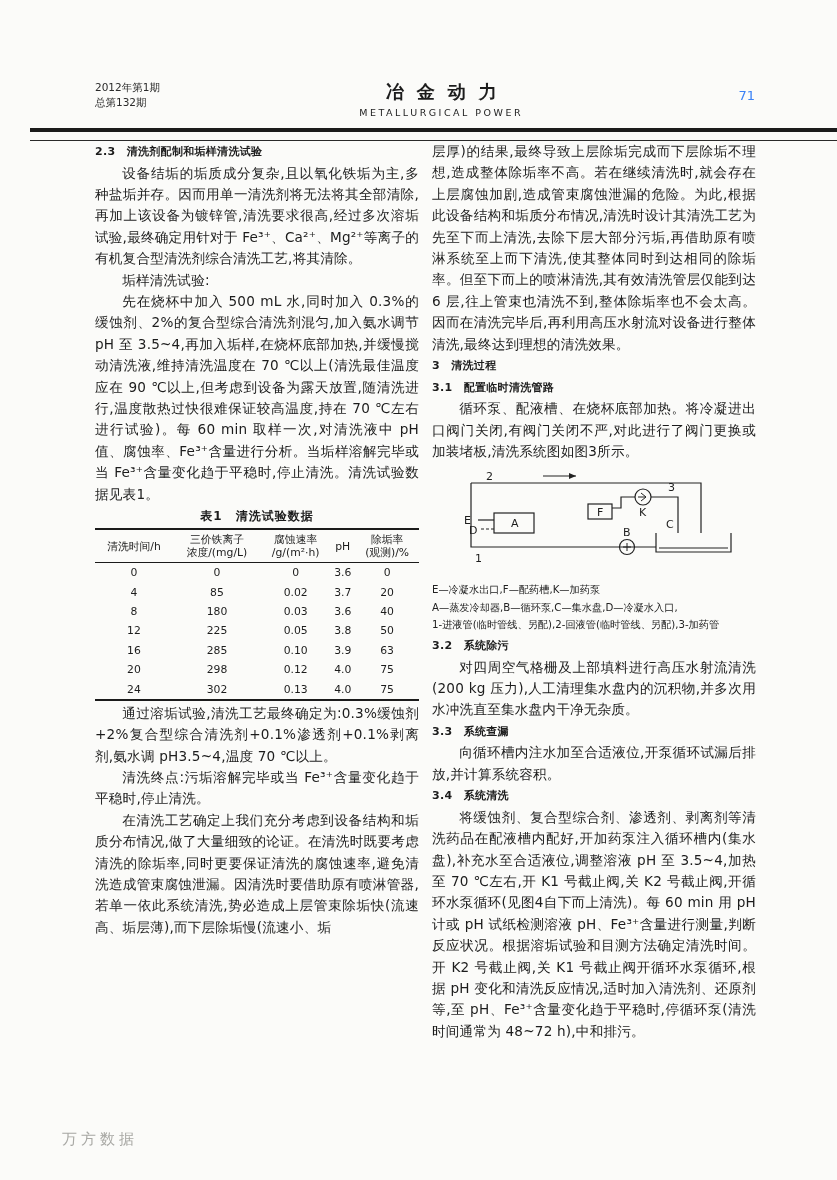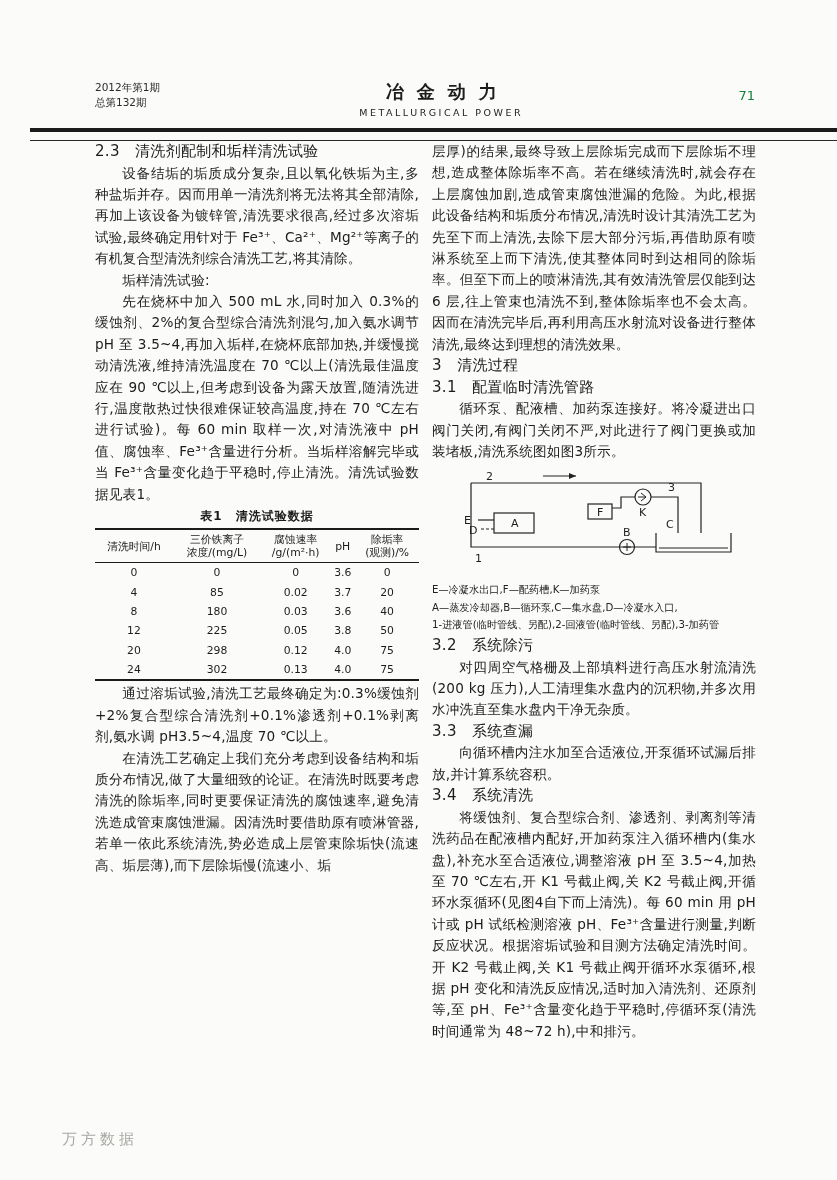--- a/index.html
+++ b/index.html
@@ -11,37 +11,37 @@
     overflow:hidden;
   }
   .page-header{
     position:absolute;top:80px;left:95px;width:660px;
     display:flex;justify-content:space-between;align-items:flex-start;
   }
   .issue-info{font-size:10.5px;line-height:15px;color:#2a2a2a;}
   .journal-title-block{text-align:center;transform:translateX(-8px);}
   .journal-title{font-size:18px;font-weight:bold;letter-spacing:13px;padding-left:13px;}
   .journal-subtitle{font-size:9.5px;letter-spacing:2.5px;margin-top:3px;color:#222;}
-  .page-number{font-size:13px;margin-top:8px;color:#15803d;}
+  .page-number{font-size:13px;margin-top:8px;color:#3b82f6;}
   .header-rule{
     position:absolute;top:128px;left:30px;right:0;height:8px;
     border-top:4px solid #1b1b1b;border-bottom:1.5px solid #2a2a2a;
   }
   .columns{
     position:absolute;top:141px;left:95px;width:661px;
     display:flex;gap:13px;
   }
   .col{width:324px;}
   .body-text{
     margin:0;font-size:13.6px;line-height:21.4px;text-align:justify;
     text-justify:inter-ideograph;letter-spacing:0.2px;
   }
   .indent{text-indent:2em;}
   .sec-heading{
-    margin:0;font-size:15px;font-weight:normal;line-height:21.6px;letter-spacing:0.3px;
+    margin:0;font-size:11px;font-weight:bold;line-height:21.6px;letter-spacing:0.3px;
   }
   
   .table-block{margin:3px 0 2px 0;}
   .table-caption{font-size:12px;font-weight:bold;text-align:center;margin:2px 0 3px 0;letter-spacing:1px;}
   table.data{width:100%;border-collapse:collapse;font-size:10.8px;
     border-top:2px solid #1b1b1b;border-bottom:2px solid #1b1b1b;}
   table.data th{
     font-weight:normal;text-align:center;padding:3px 0;line-height:13px;
     white-space:pre-line;border-bottom:1.2px solid #1b1b1b;
   }
@@ -124,46 +124,54 @@
                 <td>40</td>
             </tr>
             <tr>
               <td>12</td>
                 <td>225</td>
                 <td>0.05</td>
                 <td>3.8</td>
                 <td>50</td>
             </tr>
             <tr>
+              <td>16</td>
+                <td>285</td>
+                <td>0.10</td>
+                <td>3.9</td>
+                <td>63</td>
+            </tr>
+            <tr>
               <td>20</td>
                 <td>298</td>
                 <td>0.12</td>
                 <td>4.0</td>
                 <td>75</td>
             </tr>
             <tr>
               <td>24</td>
                 <td>302</td>
                 <td>0.13</td>
                 <td>4.0</td>
                 <td>75</td>
             </tr>
           </tbody>
         </table>
       </div>
 
       <p class="body-text indent">通过溶垢试验,清洗工艺最终确定为:0.3%缓蚀剂+2%复合型综合清洗剂+0.1%渗透剂+0.1%剥离剂,氨水调 pH3.5~4,温度 70 ℃以上。</p>
+      <p class="body-text indent">清洗终点:污垢溶解完毕或当 Fe³⁺含量变化趋于平稳时,停止清洗。</p>
       <p class="body-text indent">在清洗工艺确定上我们充分考虑到设备结构和垢质分布情况,做了大量细致的论证。在清洗时既要考虑清洗的除垢率,同时更要保证清洗的腐蚀速率,避免清洗造成管束腐蚀泄漏。因清洗时要借助原有喷淋管器,若单一依此系统清洗,势必造成上层管束除垢快(流速高、垢层薄),而下层除垢慢(流速小、垢</p>
     </section>
 
     <section class="col">
       <p class="body-text">层厚)的结果,最终导致上层除垢完成而下层除垢不理想,造成整体除垢率不高。若在继续清洗时,就会存在上层腐蚀加剧,造成管束腐蚀泄漏的危险。为此,根据此设备结构和垢质分布情况,清洗时设计其清洗工艺为先至下而上清洗,去除下层大部分污垢,再借助原有喷淋系统至上而下清洗,使其整体同时到达相同的除垢率。但至下而上的喷淋清洗,其有效清洗管层仅能到达 6 层,往上管束也清洗不到,整体除垢率也不会太高。因而在清洗完毕后,再利用高压水射流对设备进行整体清洗,最终达到理想的清洗效果。</p>
       <h3 class="sec-heading">3　清洗过程</h3>
       <h3 class="sec-heading">3.1　配置临时清洗管路</h3>
-      <p class="body-text indent">循环泵、配液槽、加药泵连接好。将冷凝进出口阀门关闭,有阀门关闭不严,对此进行了阀门更换或加装堵板,清洗系统图如图3所示。</p>
+      <p class="body-text indent">循环泵、配液槽、在烧杯底部加热。将冷凝进出口阀门关闭,有阀门关闭不严,对此进行了阀门更换或加装堵板,清洗系统图如图3所示。</p>
 
       <div class="figure-block">
         <svg class="figure-diagram" width="312" height="112" viewBox="0 0 312 112" xmlns="http://www.w3.org/2000/svg">
 
           <text class="diagram-label" x="48" y="12">2</text>
           <line class="diagram-line" x1="105" y1="8" x2="138" y2="8"></line>
           <path d="M138 8 L131 5 L131 11 Z" fill="#222"></path>
 
           <path class="diagram-line" d="M33 15 H263 V65"></path>
           <path class="diagram-line" d="M33 15 V79 H218"></path>

